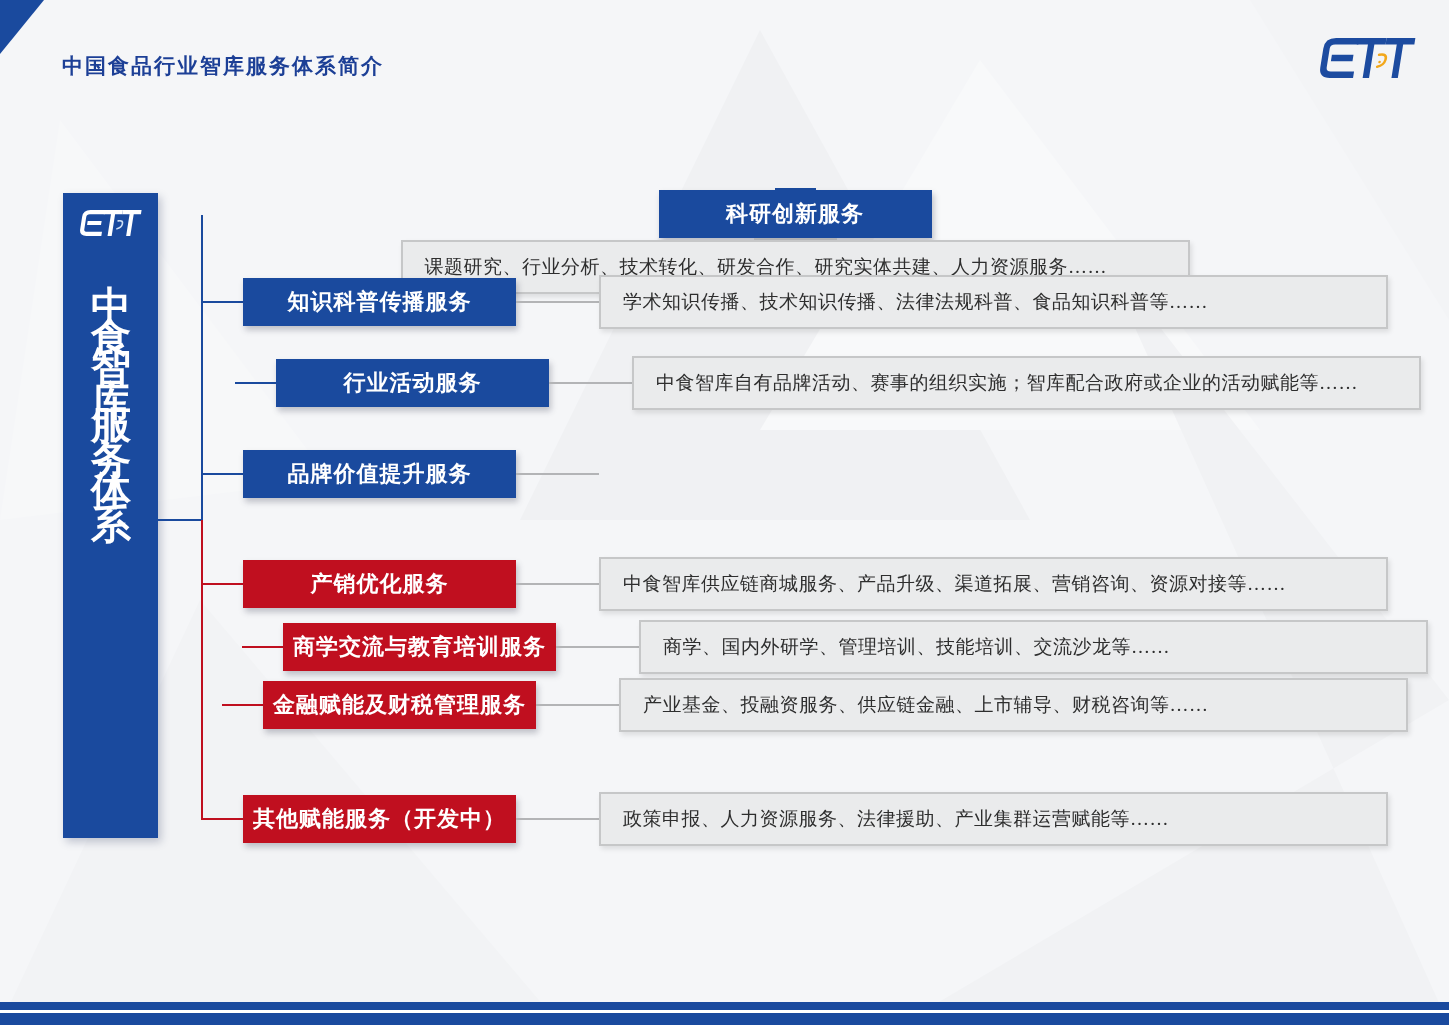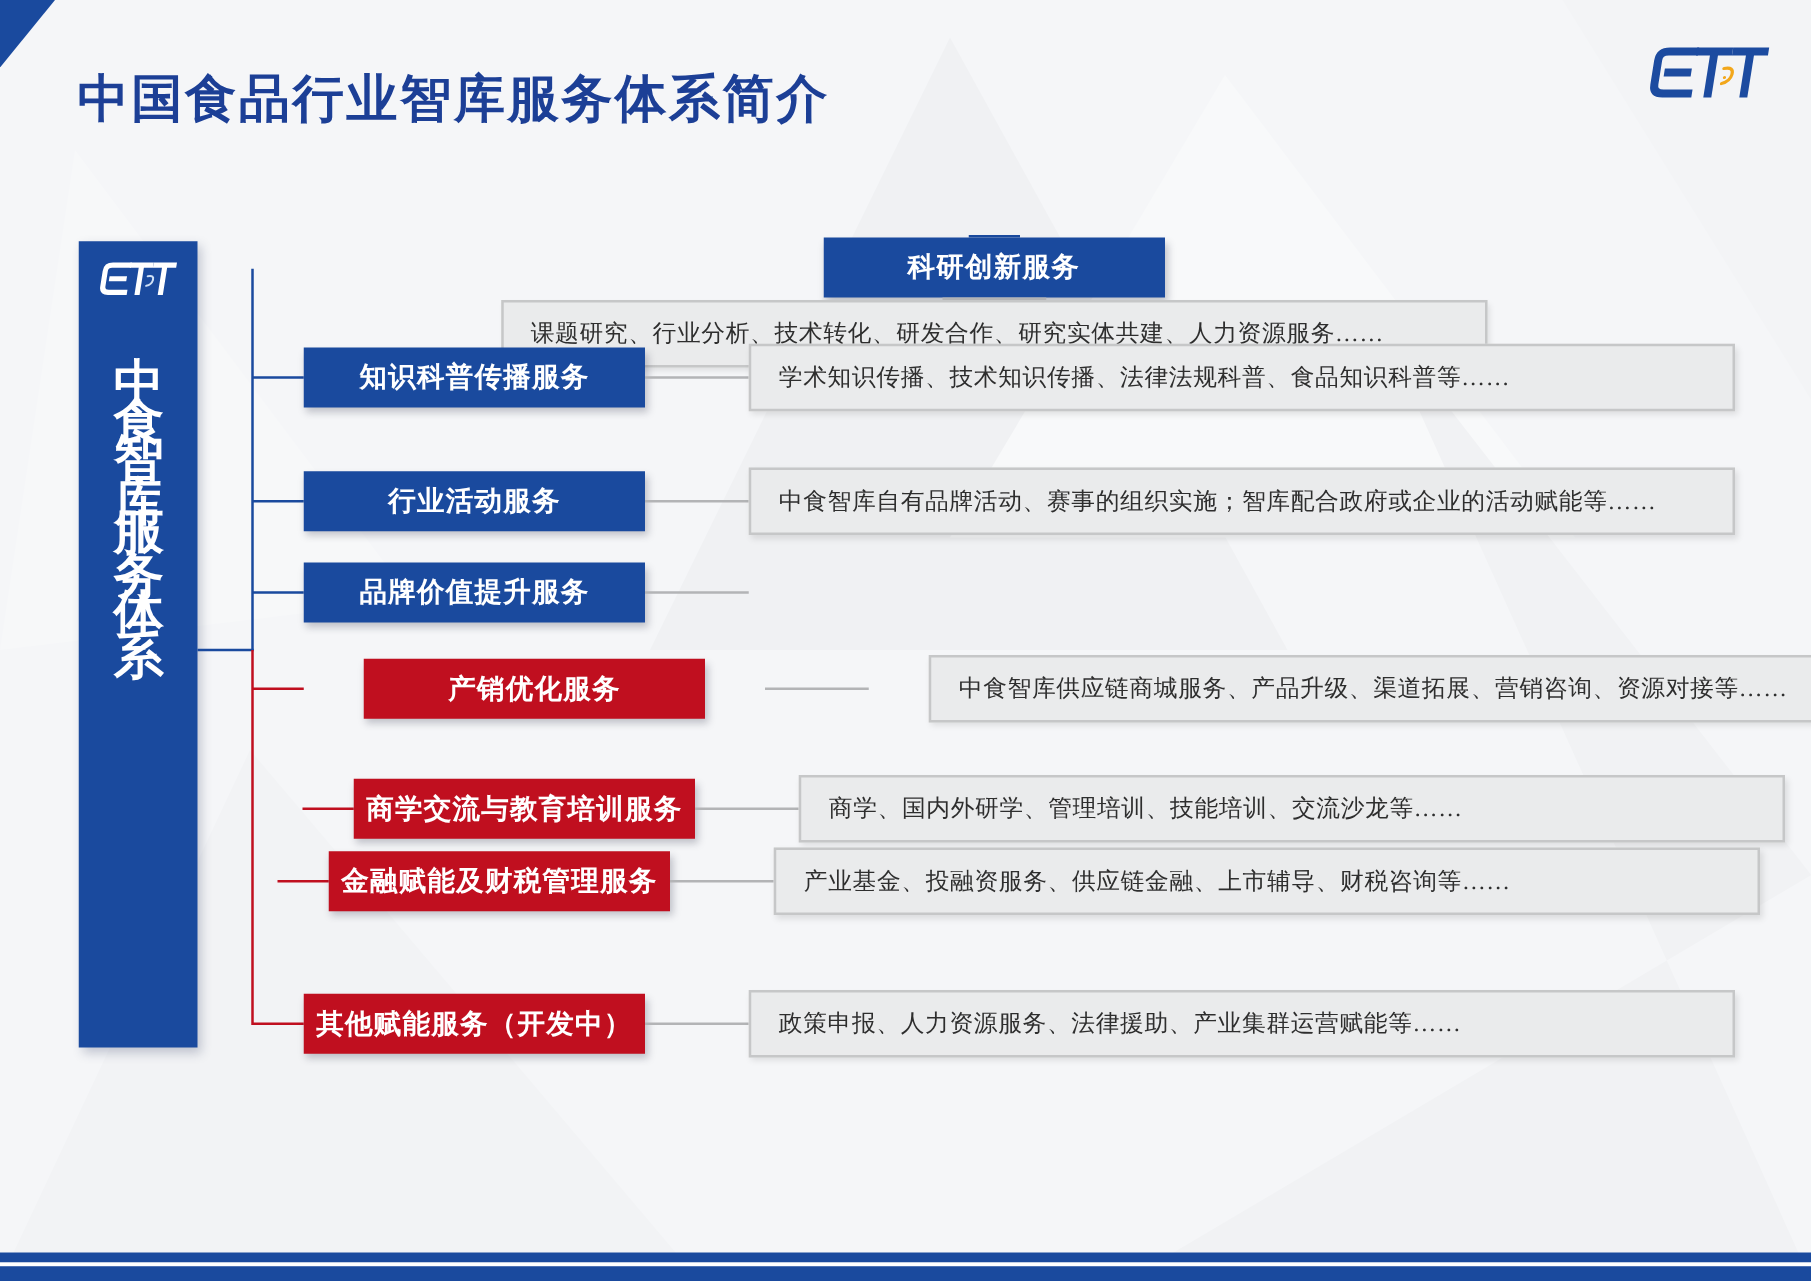--- a/index.html
+++ b/index.html
@@ -18,21 +18,21 @@
 
   .corner-triangle{
     position:absolute;left:0;top:0;width:44px;height:54px;
     background:var(--blue);
     clip-path:polygon(0 0,100% 0,0 100%);
   }
 
   .page-title{
     position:absolute;left:62px;top:52px;width:900px;
     font-family:"Liberation Serif","DejaVu Serif",serif;
-    font-weight:bold;font-size:41px;letter-spacing:2px;
+    font-weight:bold;font-size:21px;letter-spacing:2px;
     color:var(--title-text);
   }
 
   .header-logo{position:absolute;left:1318px;top:34px;width:100px;height:48px}
 
   
   .side-bar{
     position:absolute;left:63px;top:193px;width:95px;height:645px;
     background:var(--blue);
     box-shadow:3px 4px 8px rgba(40,50,90,.25);
@@ -154,40 +154,40 @@
     <div class="stub"></div>
     <div class="service-box">
       <span class="service-label">知识科普传播服务</span>
     </div>
     <div class="gray-connector"></div>
     <div class="desc-box">
       <span class="desc-text">学术知识传播、技术知识传播、法律法规科普、食品知识科普等……</span>
     </div>
   </div>
 
-  <div class="row blue" style="top: 373px;">
+  <div class="row blue" style="top: 355px; padding-left: 33px;">
     <div class="stub"></div>
     <div class="service-box">
       <span class="service-label">行业活动服务</span>
     </div>
     <div class="gray-connector"></div>
     <div class="desc-box">
       <span class="desc-text">中食智库自有品牌活动、赛事的组织实施；智库配合政府或企业的活动赋能等……</span>
     </div>
   </div>
 
   <div class="row blue" style="top: 446.42px;">
     <div class="stub"></div>
     <div class="service-box">
       <span class="service-label">品牌价值提升服务</span>
     </div>
     <div class="gray-connector"></div>
   </div>
 
-  <div class="row red" style="top: 523px; gap: 48px;">
+  <div class="row red" style="top: 556px;">
     <div class="stub"></div>
     <div class="service-box">
       <span class="service-label">产销优化服务</span>
     </div>
     <div class="gray-connector"></div>
     <div class="desc-box">
       <span class="desc-text">中食智库供应链商城服务、产品升级、渠道拓展、营销咨询、资源对接等……</span>
     </div>
   </div>
 

